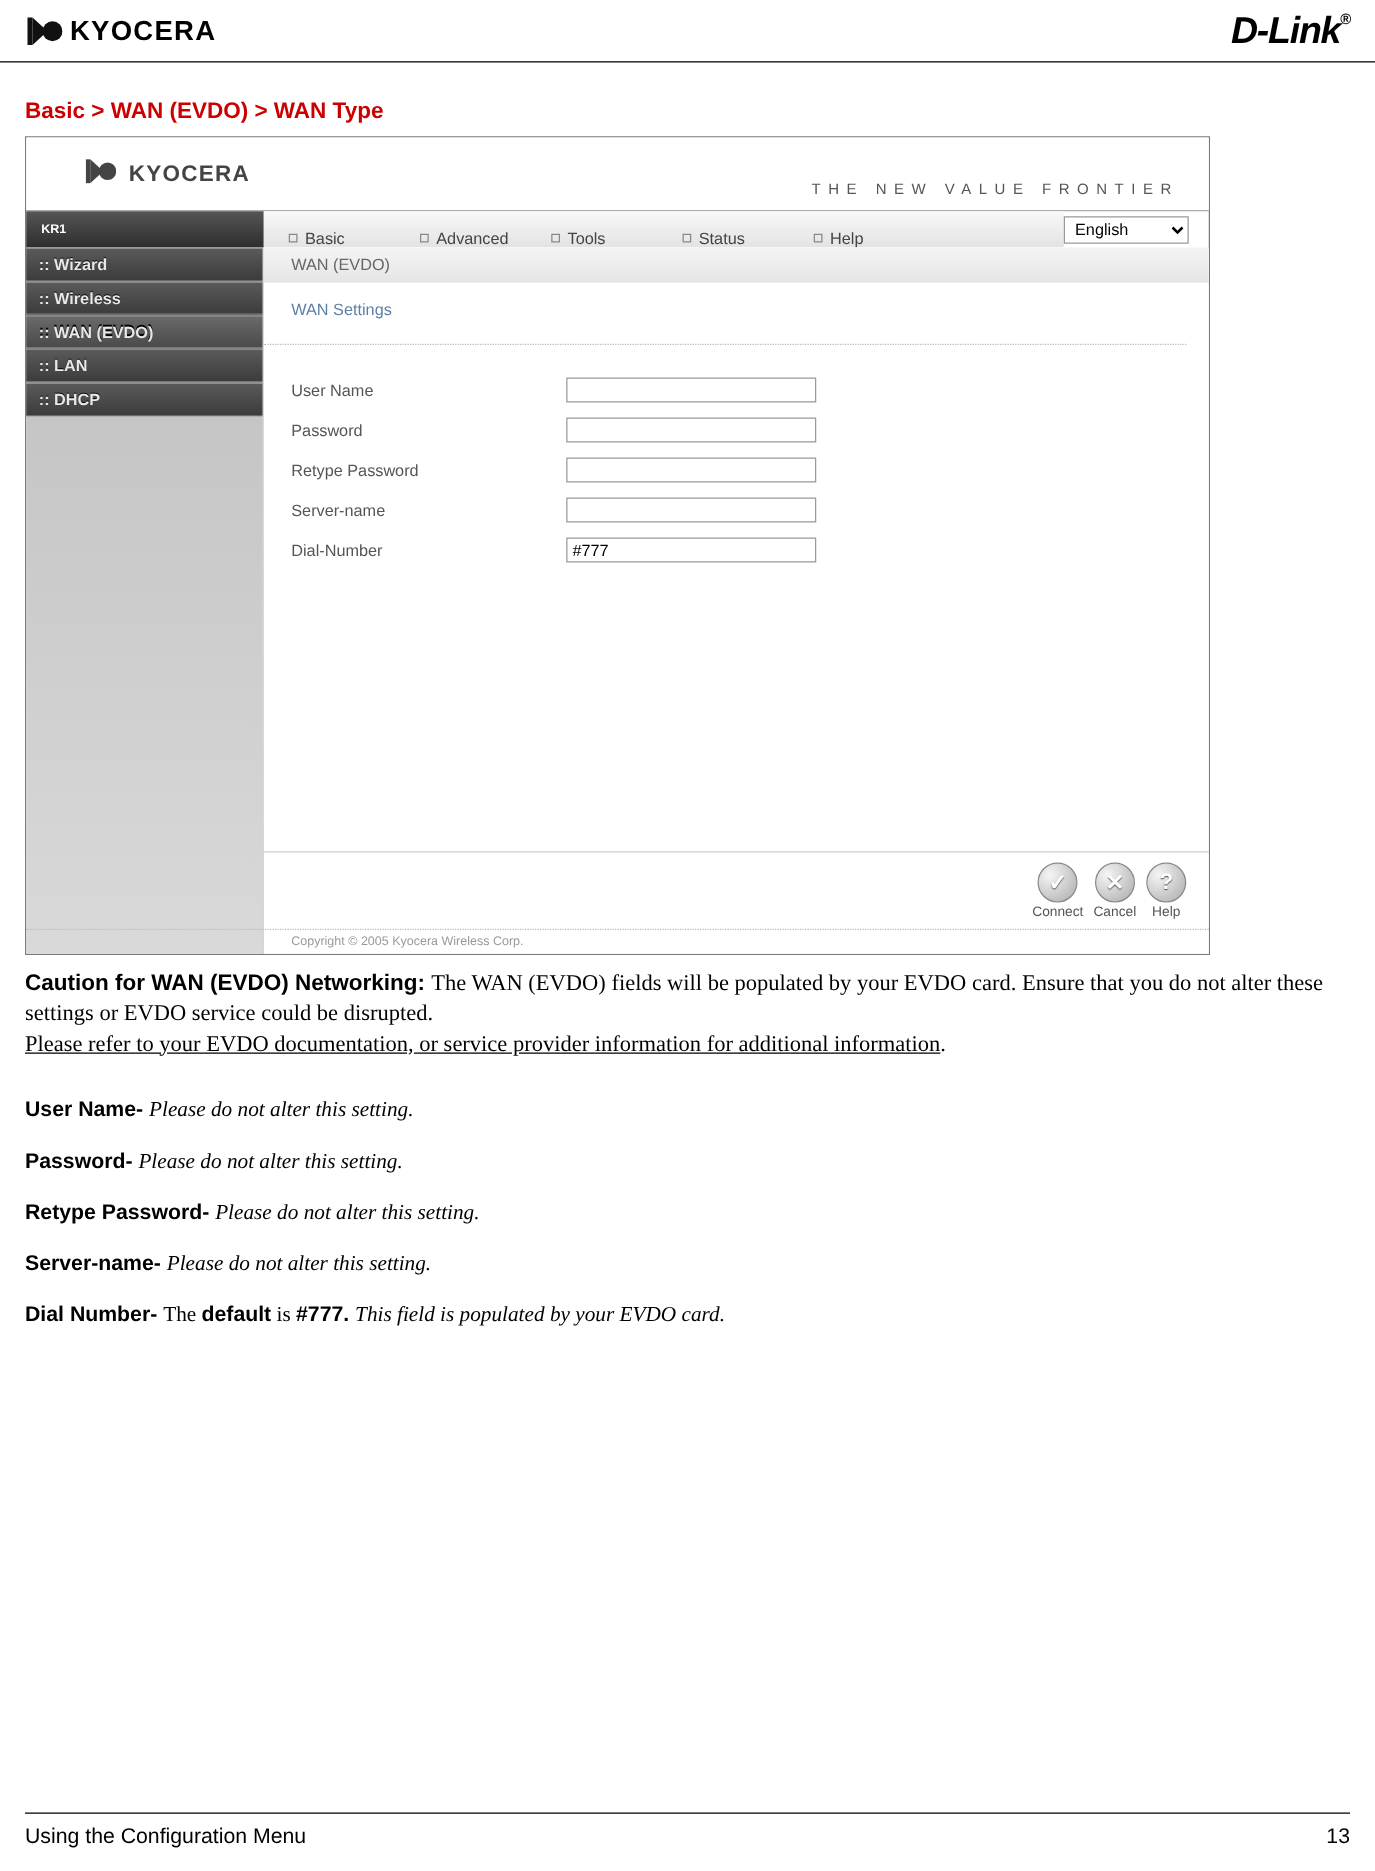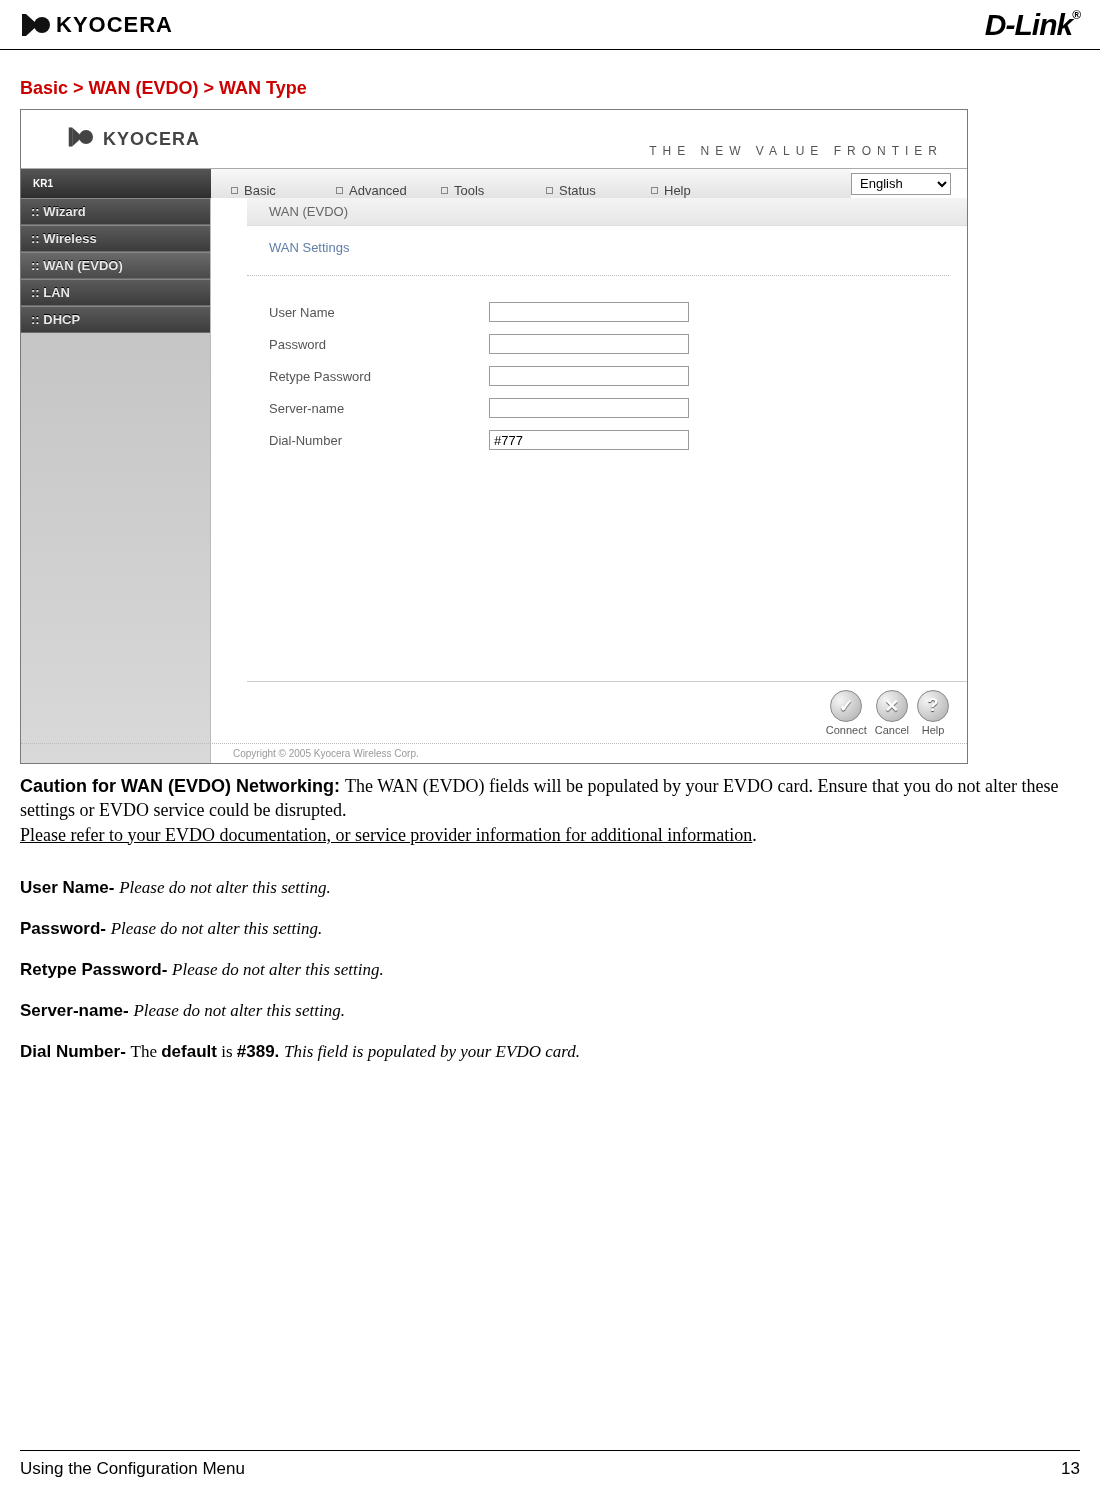--- a/index.html
+++ b/index.html
@@ -67,21 +67,21 @@
     flex: 1; background: linear-gradient(#f8f8f8,#e3e3e3);
     display:flex; align-items:flex-end; gap: 0px; padding-left: 20px;
     font-size: 13px; color:#444;
   }
   .ru-tab { width: 105px; display:flex; align-items:center; gap:6px;}
   .sq { width:7px; height:7px; border:1px solid #888; display:inline-block;}
   .ru-lang {
     background:#fff; border:1px solid #999; height:22px; width:100px;
     font-size:13px; padding:0 4px; margin-right: 16px; align-self:center;
   }
-  .ru-body { flex:1; display:flex;gap:36px; }
+  .ru-body { flex:1; display:flex; }
   .ru-side {
     width: 190px; background: linear-gradient(#bfbfbf,#d9d9d9);
     border-right: 1px solid #bbb;
   }
   .ru-side-item {
     height: 27px; border-bottom: 1px solid #6a6a6a;
     border-top: 1px solid #888;
     background: linear-gradient(#5a5a5a,#3c3c3c);
     color: #e8e8e8; font-size: 13px; font-weight: bold;
     display:flex; align-items:center; padding-left: 10px;
@@ -272,20 +272,20 @@
   <div class="fld-line">
     <span class="fld-name">Password- </span><span class="it">Please do not alter this setting.</span>
   </div>
   <div class="fld-line">
     <span class="fld-name">Retype Password- </span><span class="it">Please do not alter this setting.</span>
   </div>
   <div class="fld-line">
     <span class="fld-name">Server-name- </span><span class="it">Please do not alter this setting.</span>
   </div>
   <div class="fld-line">
-    <span class="fld-name">Dial Number- </span><span>The </span><span class="sans b">default</span><span> is </span><span class="sans b">#389. </span><span class="it">This field is populated by your EVDO card.</span>
+    <span class="fld-name">Dial Number- </span><span>The </span><span class="sans b">default</span><span> is </span><span class="sans b">#777. </span><span class="it">This field is populated by your EVDO card.</span>
   </div>
 </div>
 
 <div class="page-footer">
   <span>Using the Configuration Menu</span>
   <span>13</span>
 </div>
 
 </body></html>

